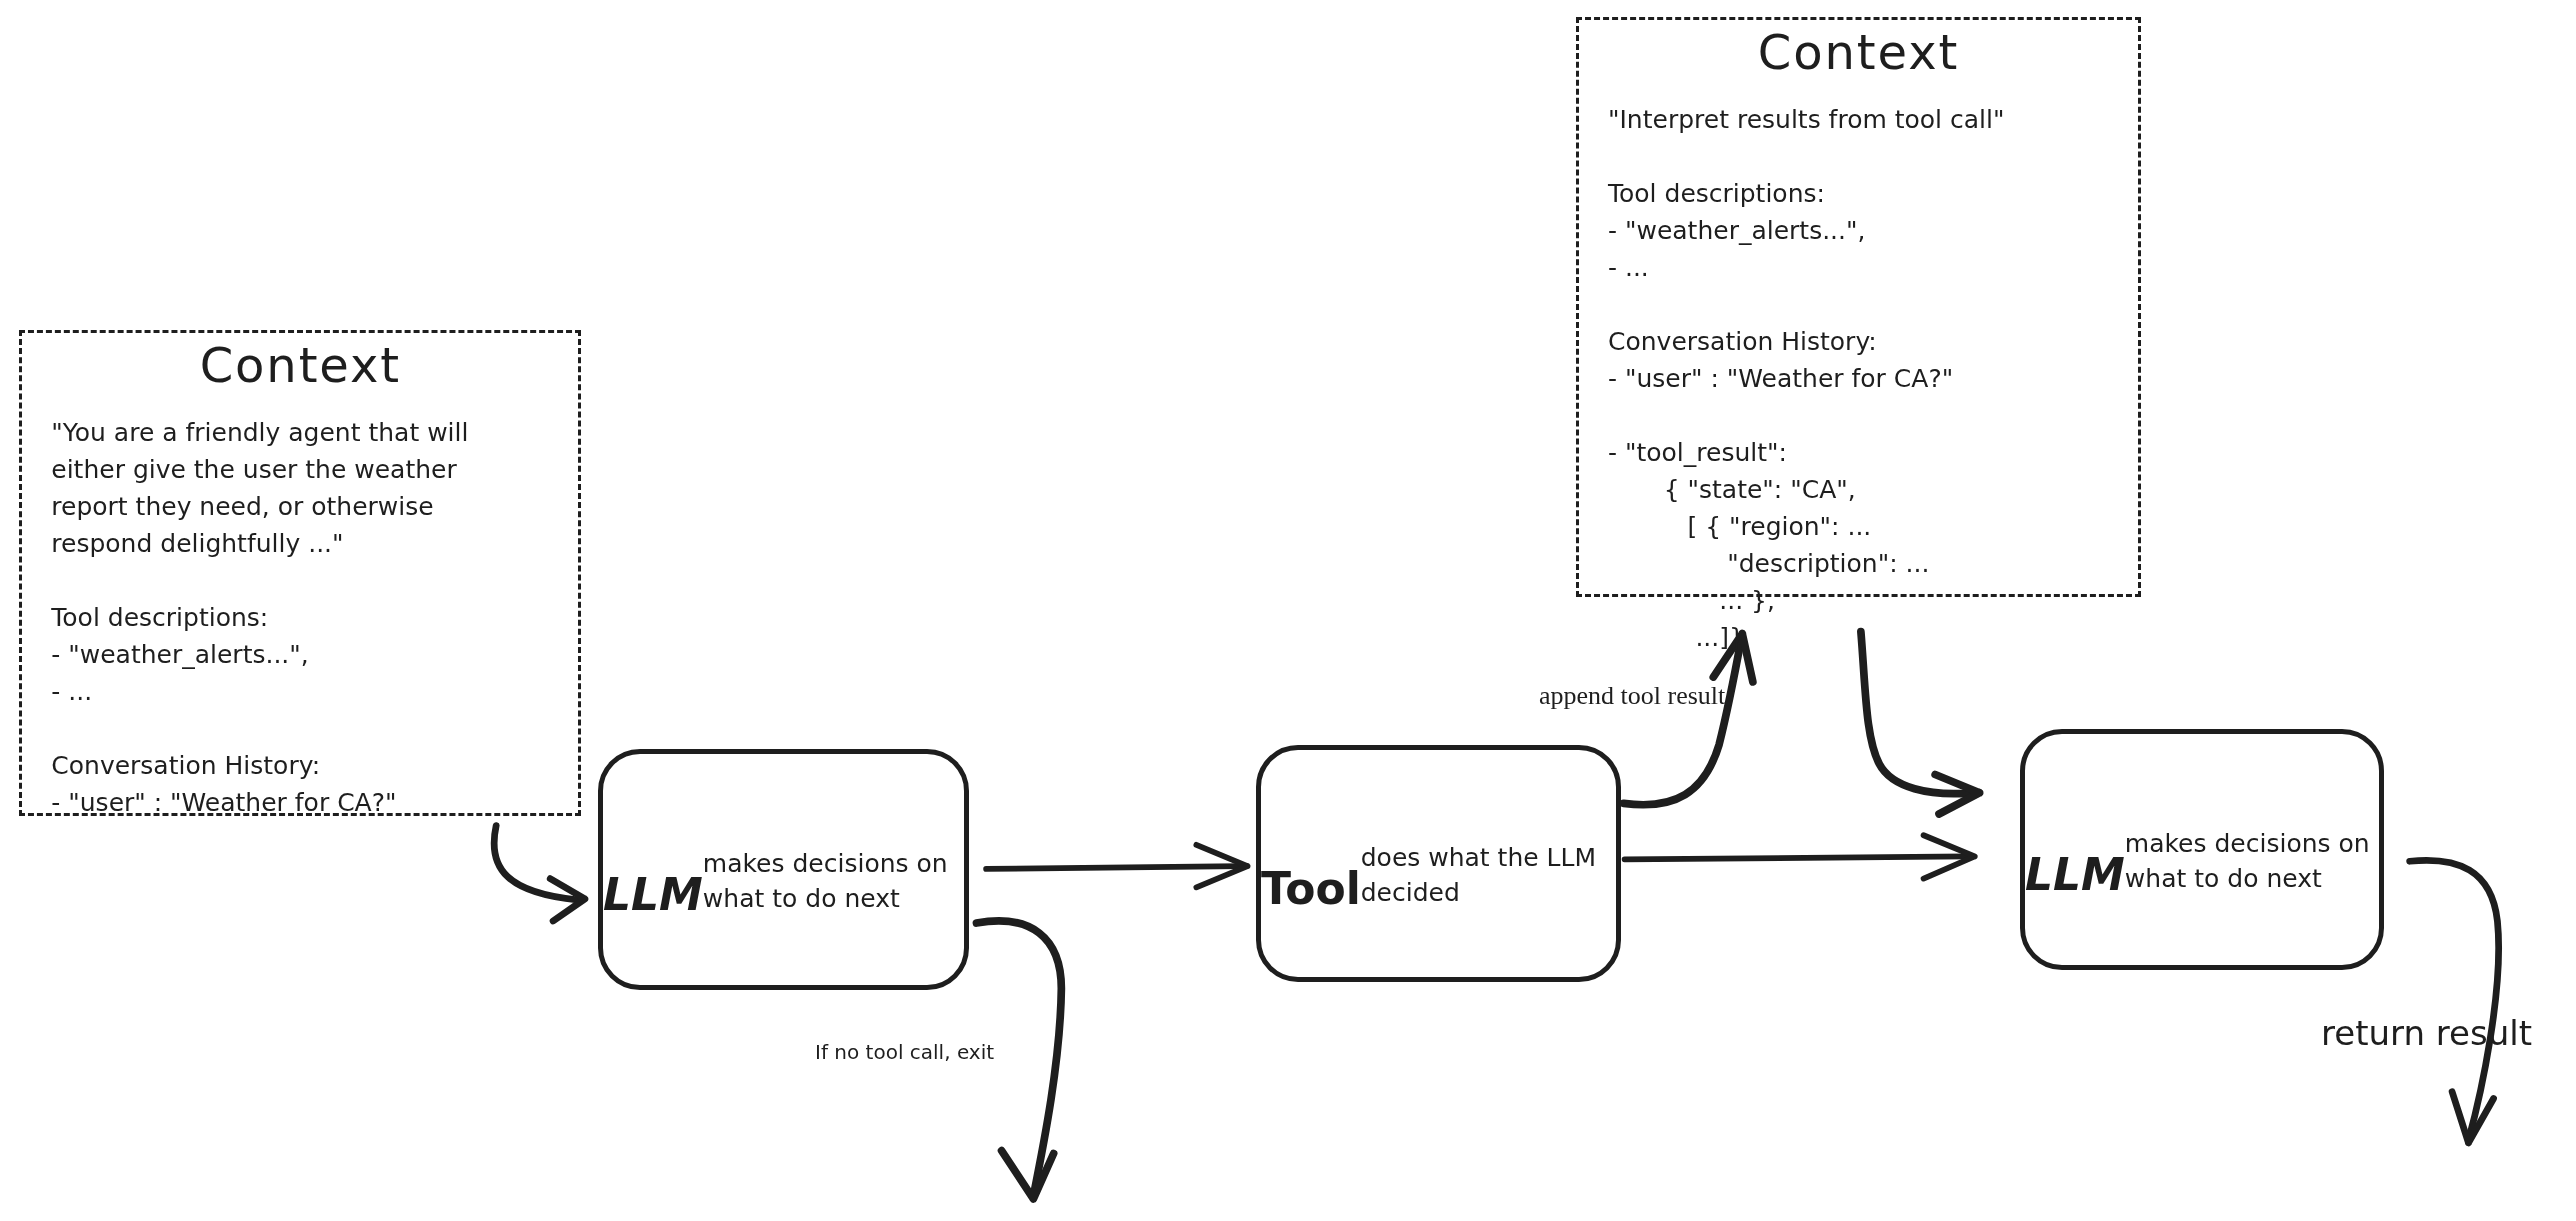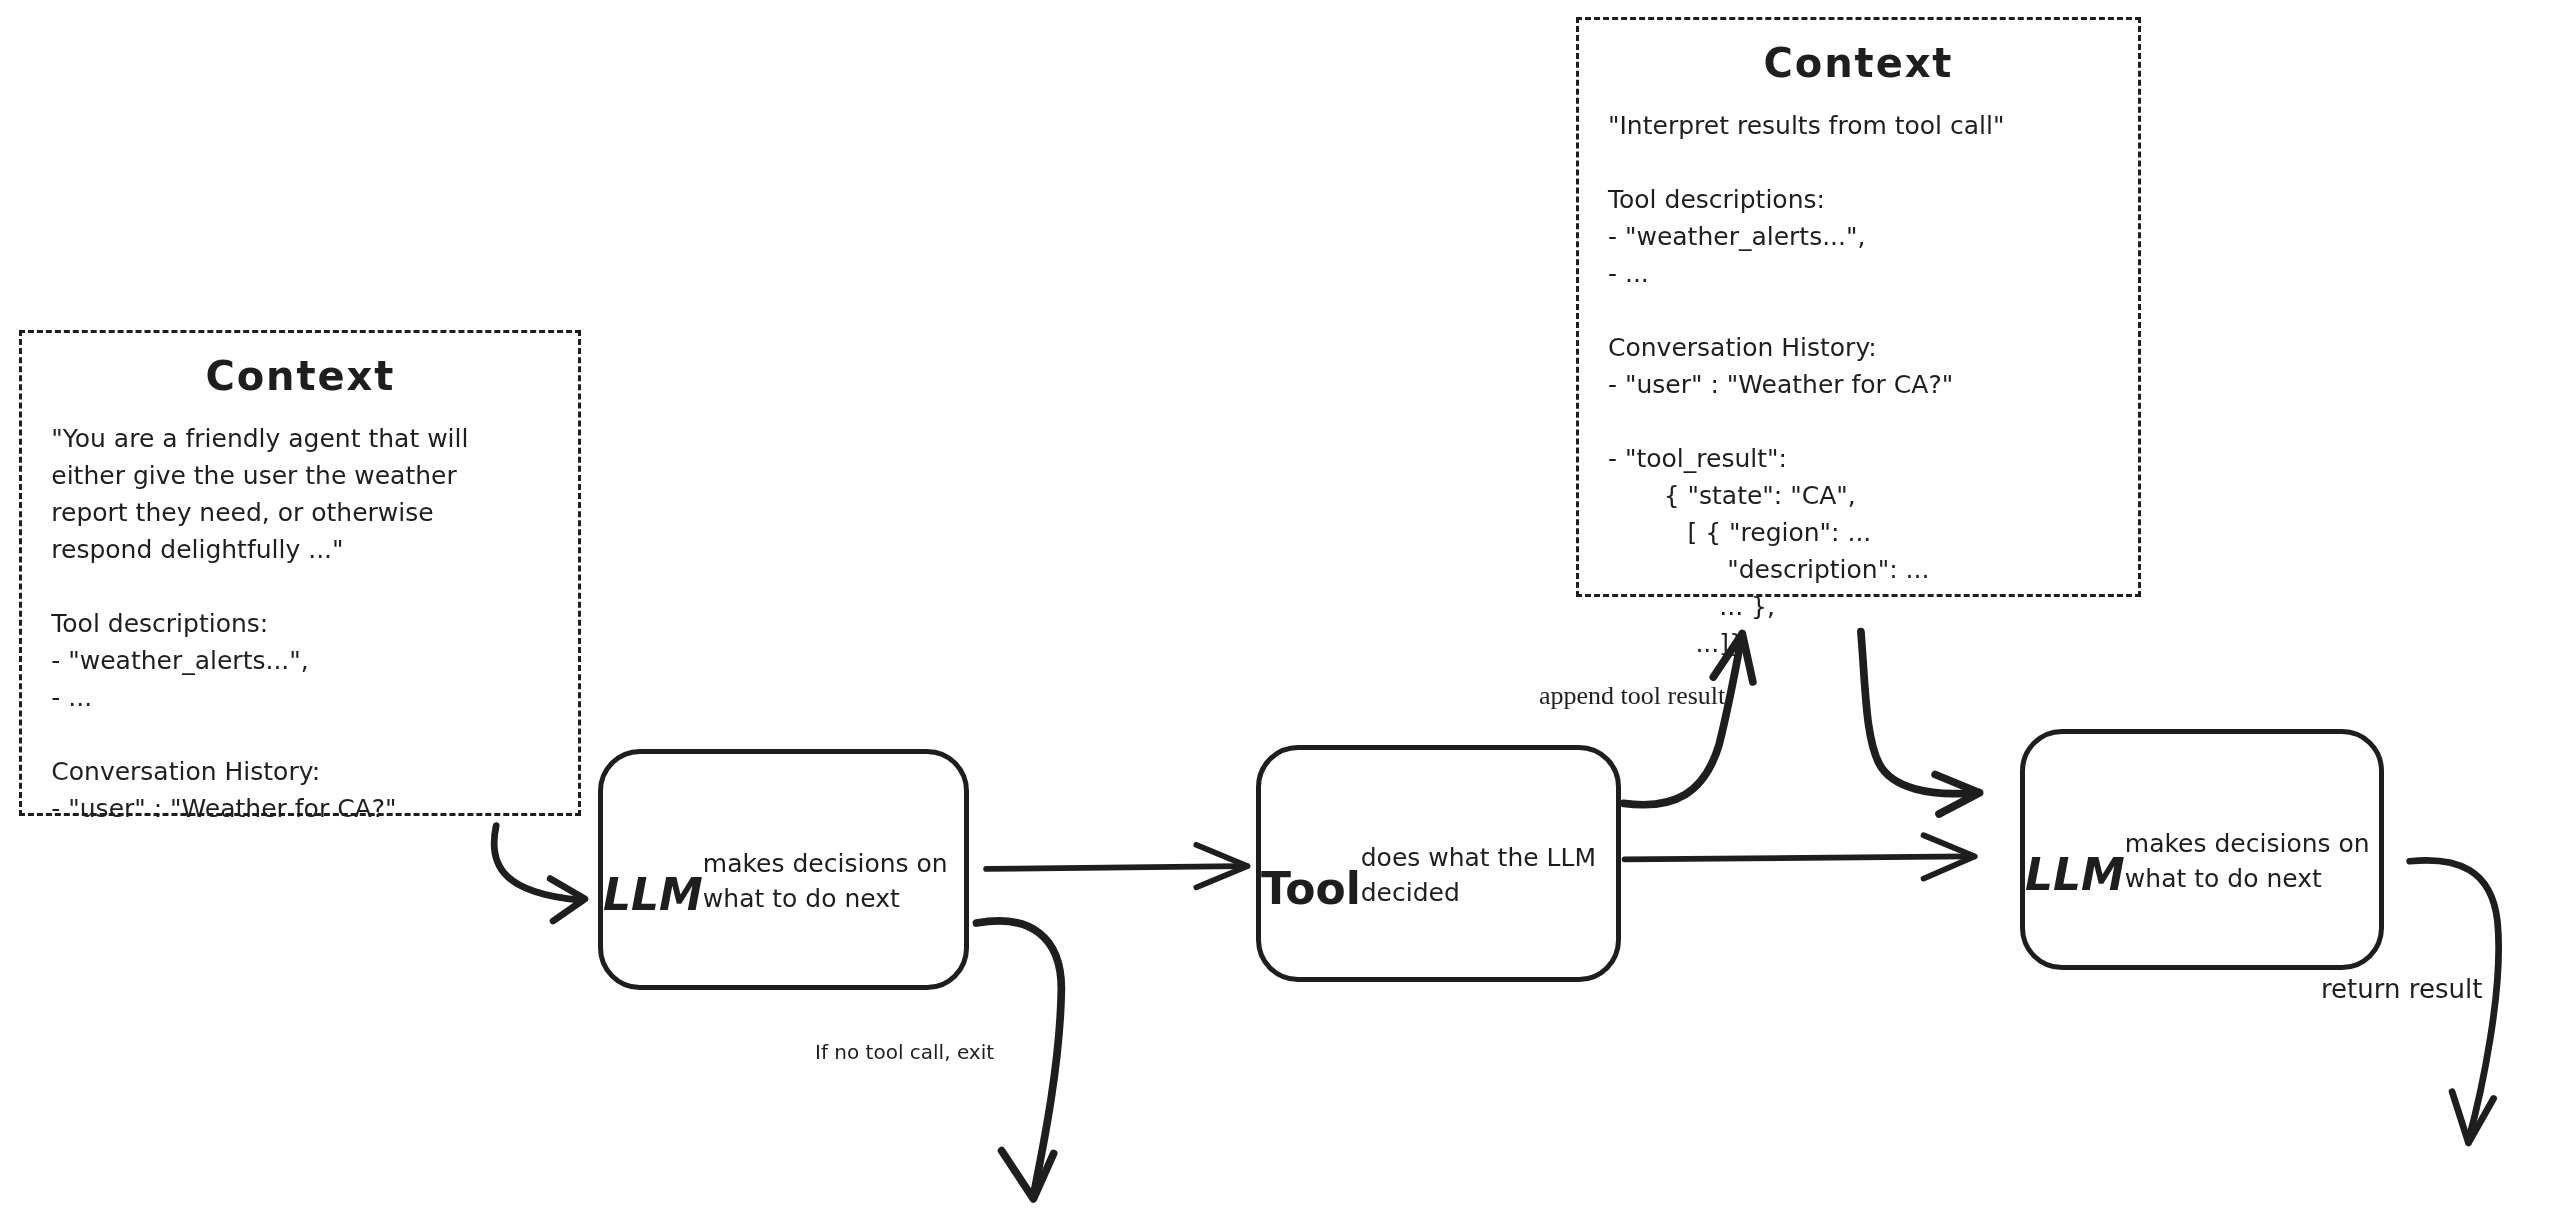--- a/index.html
+++ b/index.html
@@ -19,24 +19,24 @@
     position: absolute;
     box-sizing: border-box;
     border: 3.9px dashed #1e1e1e;
     background: #ffffff;
   }
   .ctx-left  { left: 19.3px;   top: 330px; width: 562px; height: 486px; }
   .ctx-right { left: 1576px; top: 17.4px;  width: 565px; height: 580px; }
 
   .ctx-title {
     text-align: center;
-    font-size: 40px;
-    font-weight: bold;
+    font-size: 48px;
+    font-weight: normal;
     letter-spacing: 1.9px;
-    margin-top: 20px;
+    margin-top: 4px;
   }
   .ctx-body {
     font-family: inherit;
     font-size: 25px;
     line-height: 37px;
     margin: 21px 0 0 29px;
     white-space: pre;
   }
 
   .node {
@@ -59,21 +59,21 @@
     font-size: 25px;
     line-height: 35px;
     white-space: pre-line;
     text-align: left;
     margin-top: 23px;
   }
 
   .arrow-label { position: absolute; white-space: nowrap; }
   .label-append { left: 1539px; top: 681px; font-size: 26px; font-family: Liberation Serif, serif; }
   .label-exit   { left: 815px;  top: 1040px; font-size: 20px; }
-  .label-return { left: 2321px; top: 974px; font-size: 26px; }
+  .label-return { left: 2321px; top: 1013px; font-size: 34px; }
 </style>
 </head>
 <body>
 
 <div class="canvas">
 
   <svg class="arrows-layer" viewBox="0 0 2670 1266" xmlns="http://www.w3.org/2000/svg">
 
     <g>
       <path d="M 514 856 C 504 902, 528 926, 598 933" stroke-width="7"></path>

